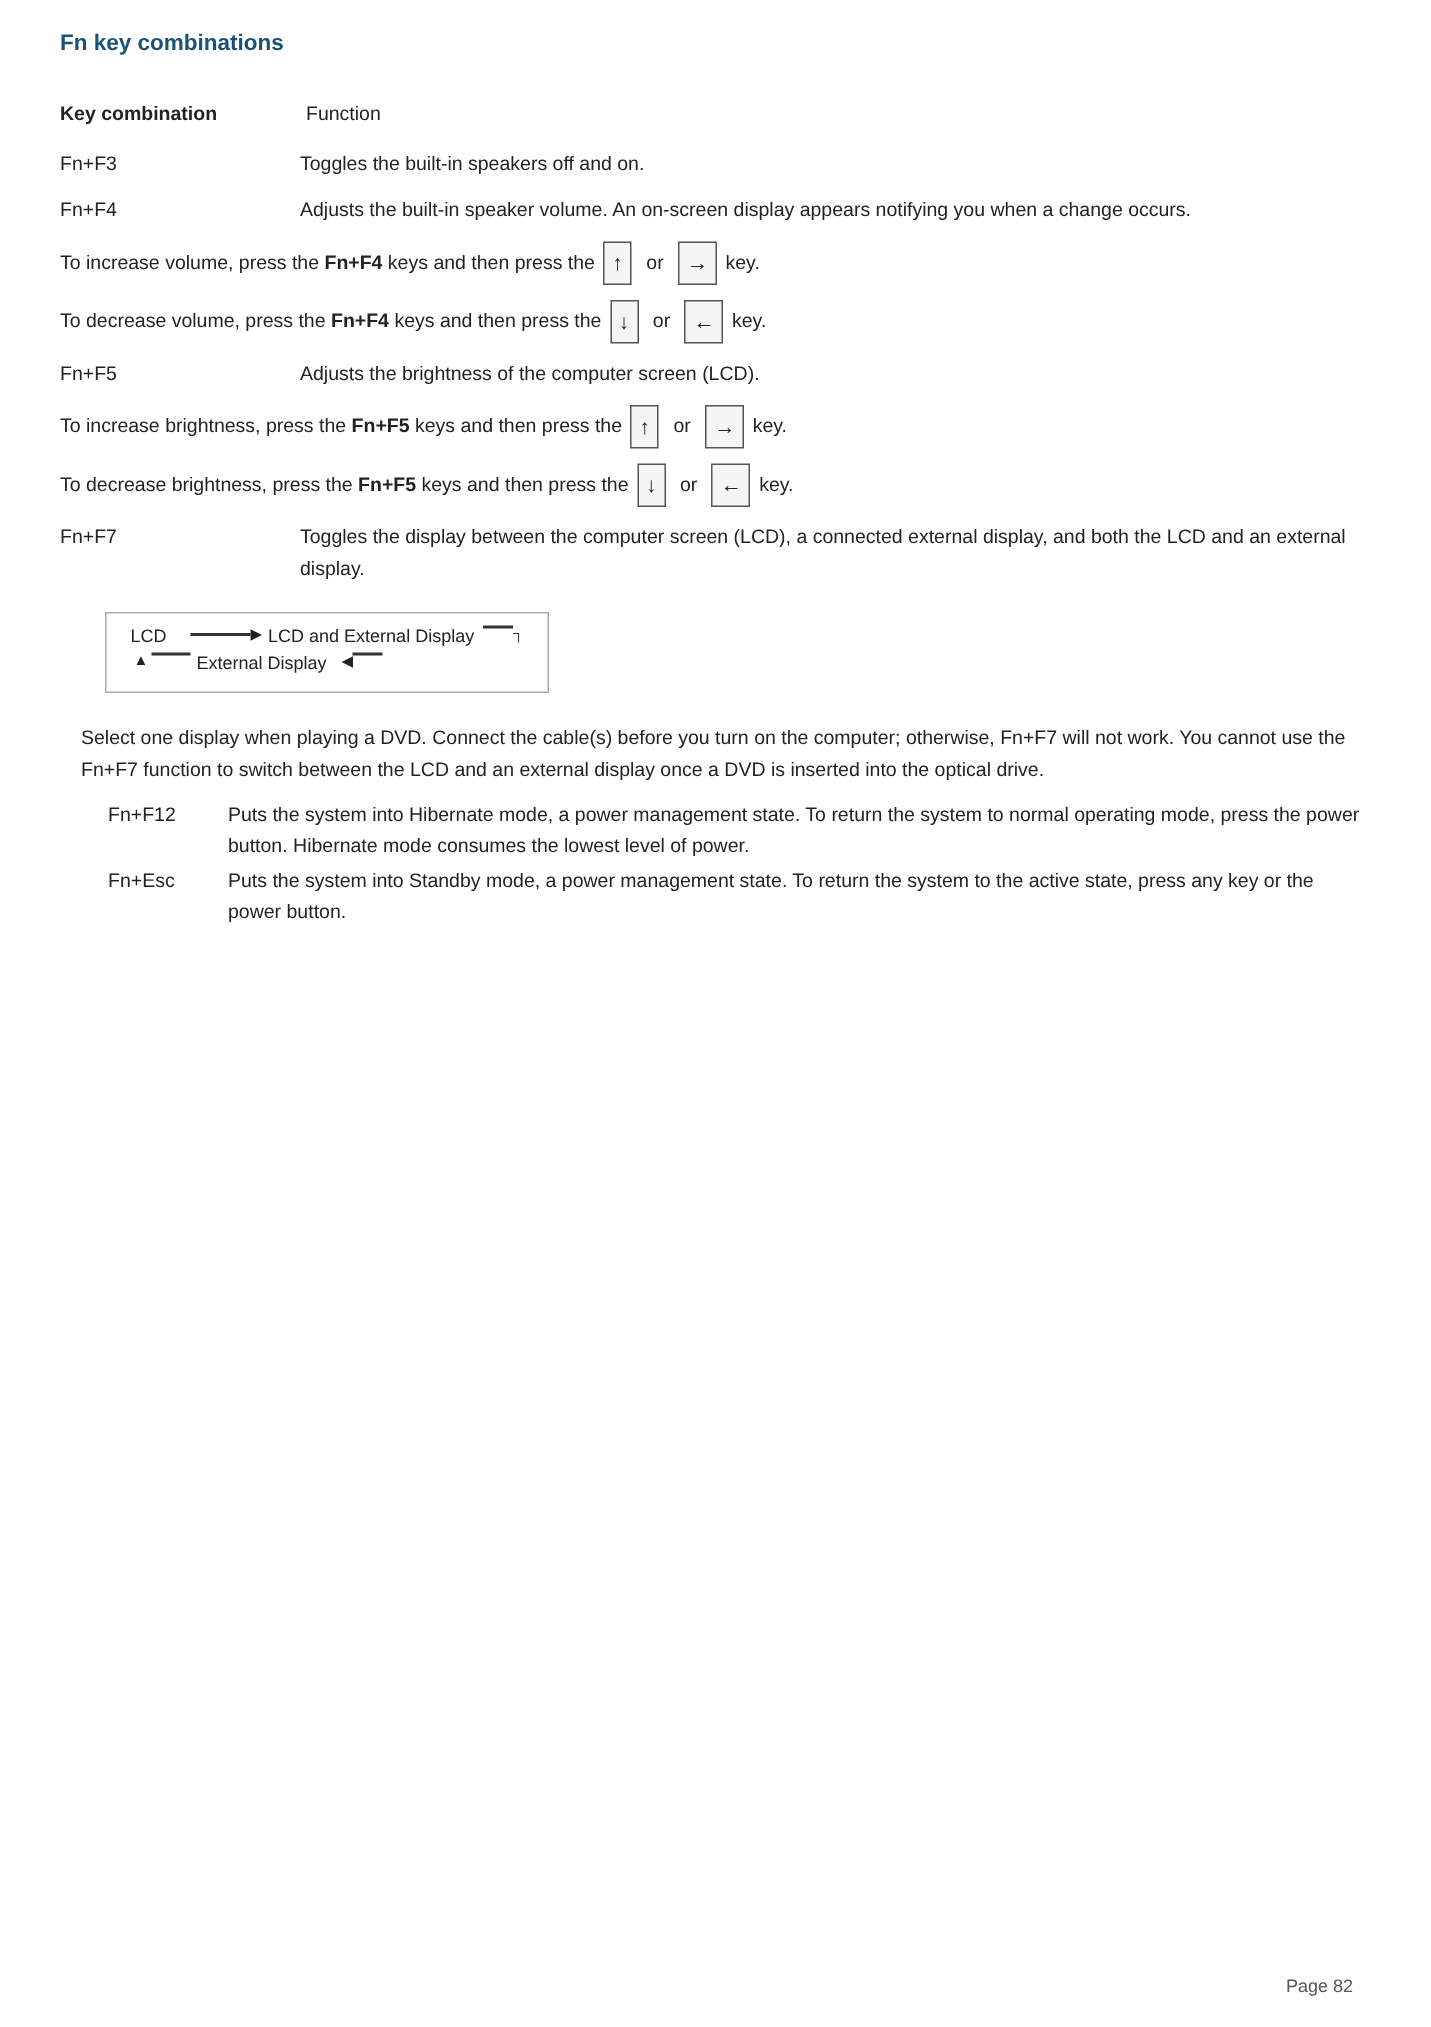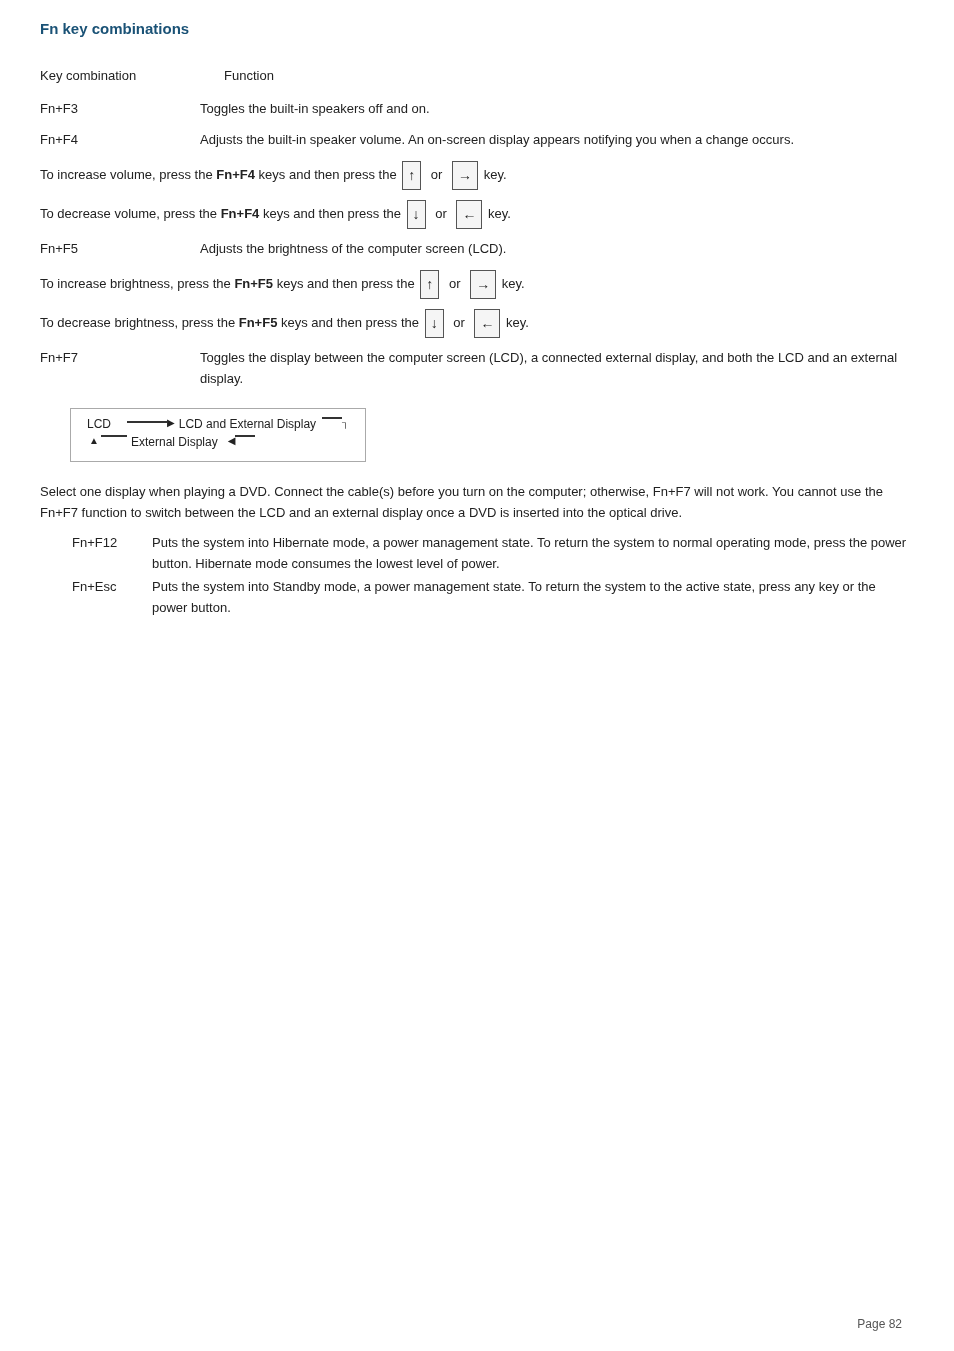--- a/index.html
+++ b/index.html
@@ -17,22 +17,22 @@
       color: #1a5276;
       font-size: 15px;
       font-weight: bold;
       margin-bottom: 31px;
     }
     .header-row {
       display: flex;
       margin-bottom: 16px;
     }
     .col-key {
-      font-weight: normal;
-      width: 184px;
+      font-weight: bold;
+      width: 164px;
       flex-shrink: 0;
     }
     .col-func {
       font-weight: normal;
     }
     .entry {
       margin-bottom: 10px;
       line-height: 1.6;
     }
     .entry-row {
@@ -105,21 +105,21 @@
       margin-left: 32px;
     }
     .dense-key {
       width: 80px;
       flex-shrink: 0;
     }
     .dense-func {
       flex: 1;
     }
     .select-text {
-      margin: 8px 0;
+      margin: 8px 14px;
       line-height: 1.6;
     }
     b { font-weight: bold; }
   </style>
 </head>
 <body>
 
 
 
 

